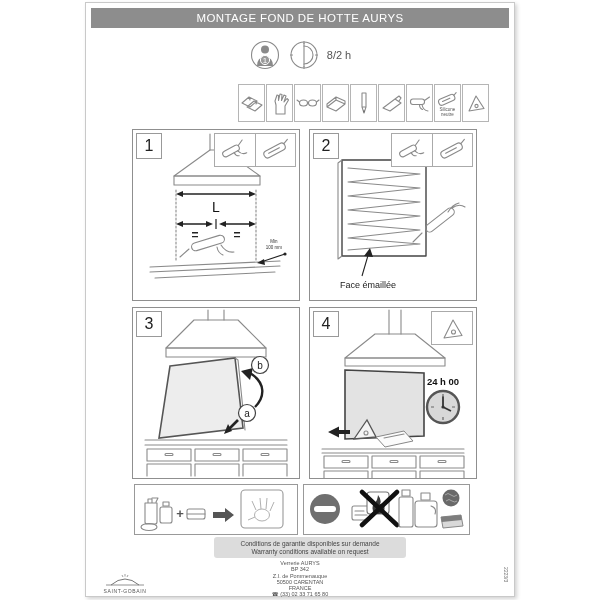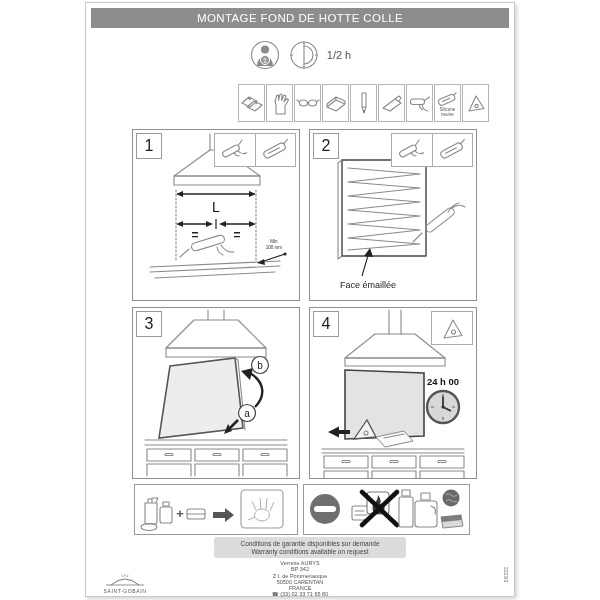--- a/index.html
+++ b/index.html
@@ -33,37 +33,37 @@
   .ref-vert { position:absolute; right:5px; bottom:14px; writing-mode:vertical-rl; font-size:5px; color:#777; }
   svg { display:block; }
   .s { stroke:#8a8a8a; fill:none; stroke-width:1.1; stroke-linecap:round; stroke-linejoin:round; }
   .sd { stroke:#444; fill:none; stroke-width:1.4; stroke-linecap:round; stroke-linejoin:round; }
 </style>
 </head>
 <body>
 
 <div class="sheet">
 
-  <div class="titlebar">MONTAGE FOND DE HOTTE COLLE</div>
+  <div class="titlebar">MONTAGE FOND DE HOTTE AURYS</div>
 
   <div class="hdr-icons">
     <svg width="32" height="32" viewBox="0 0 32 32">
       <circle cx="16" cy="16" r="13.5" class="s"></circle>
       <circle cx="16" cy="10.5" r="4" fill="#8a8a8a"></circle>
       <path d="M8,27 q0,-9 8,-9 q8,0 8,9 z" fill="#8a8a8a"></path>
       <circle cx="16" cy="21" r="4.6" fill="#9b9b9b" stroke="#fff" stroke-width="1"></circle>
       <text x="16" y="23.8" text-anchor="middle" font-size="8" fill="#fff">1</text>
     </svg>
     <svg width="32" height="32" viewBox="0 0 32 32">
       <circle cx="16" cy="16" r="13" class="s"></circle>
       <path d="M16,4.5 V27.5" class="s"></path>
       <path d="M16,7 a9,9 0 0 1 0,18" class="s"></path>
       <path d="M16,2.5 V4.5 M16,27.5 V29.5 M2.5,16 H4.5 M27.5,16 H29.5" class="s"></path>
     </svg>
-    <span class="hdr-duration">1/2 h</span>
+    <span class="hdr-duration">8/2 h</span>
   </div>
 
   <div class="tools-row">
     <div class="tool-box">
       <svg width="24" height="26" viewBox="0 0 24 26">
           <path class="s" d="M2,13 L9,7 L17,11 L10,17 Z M7,17 L14,11 L22,15 L15,21 Z M9,7 l1,3 M17,11 l-1,3"></path>
         </svg>
     </div>
     <div class="tool-box">
       <svg width="24" height="26" viewBox="0 0 24 26">

